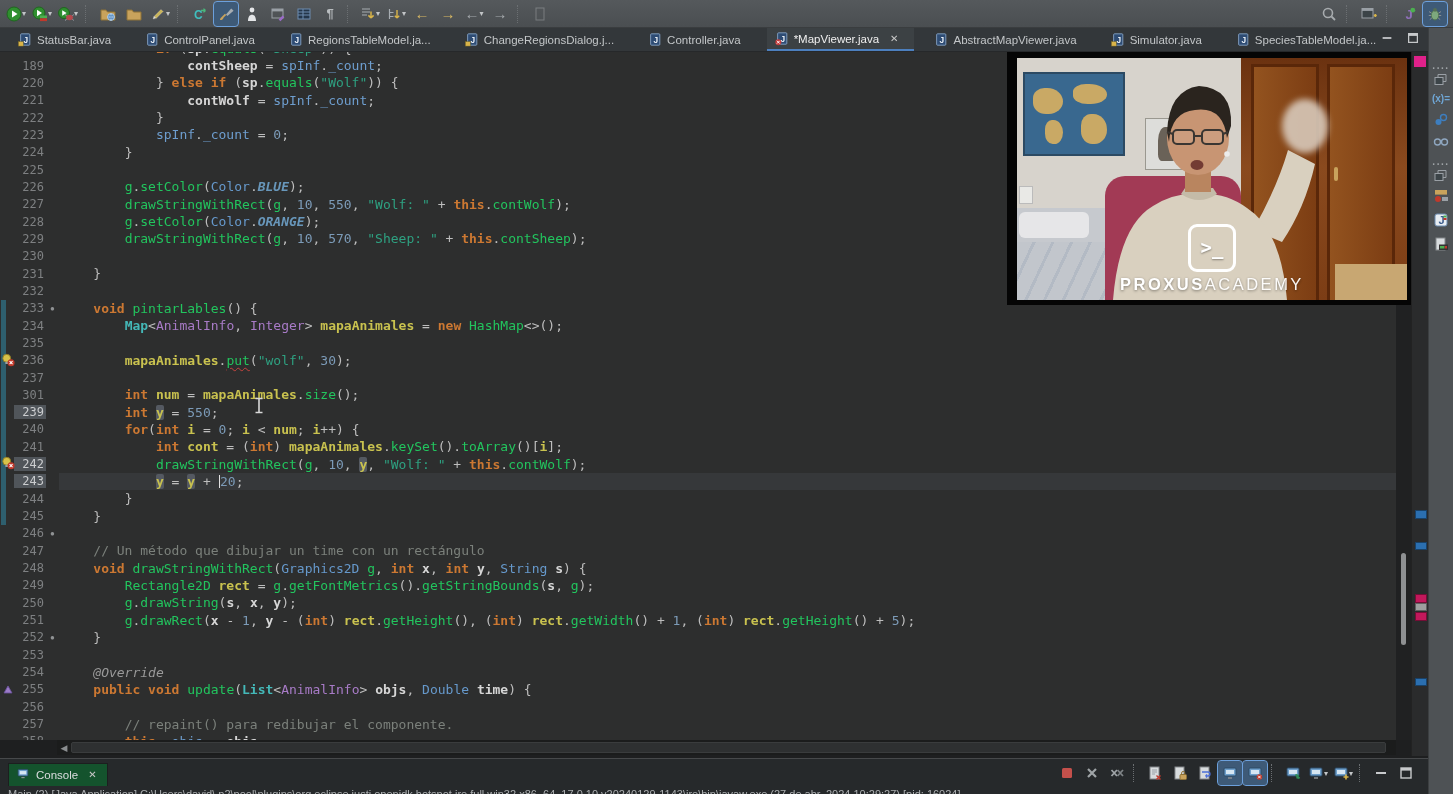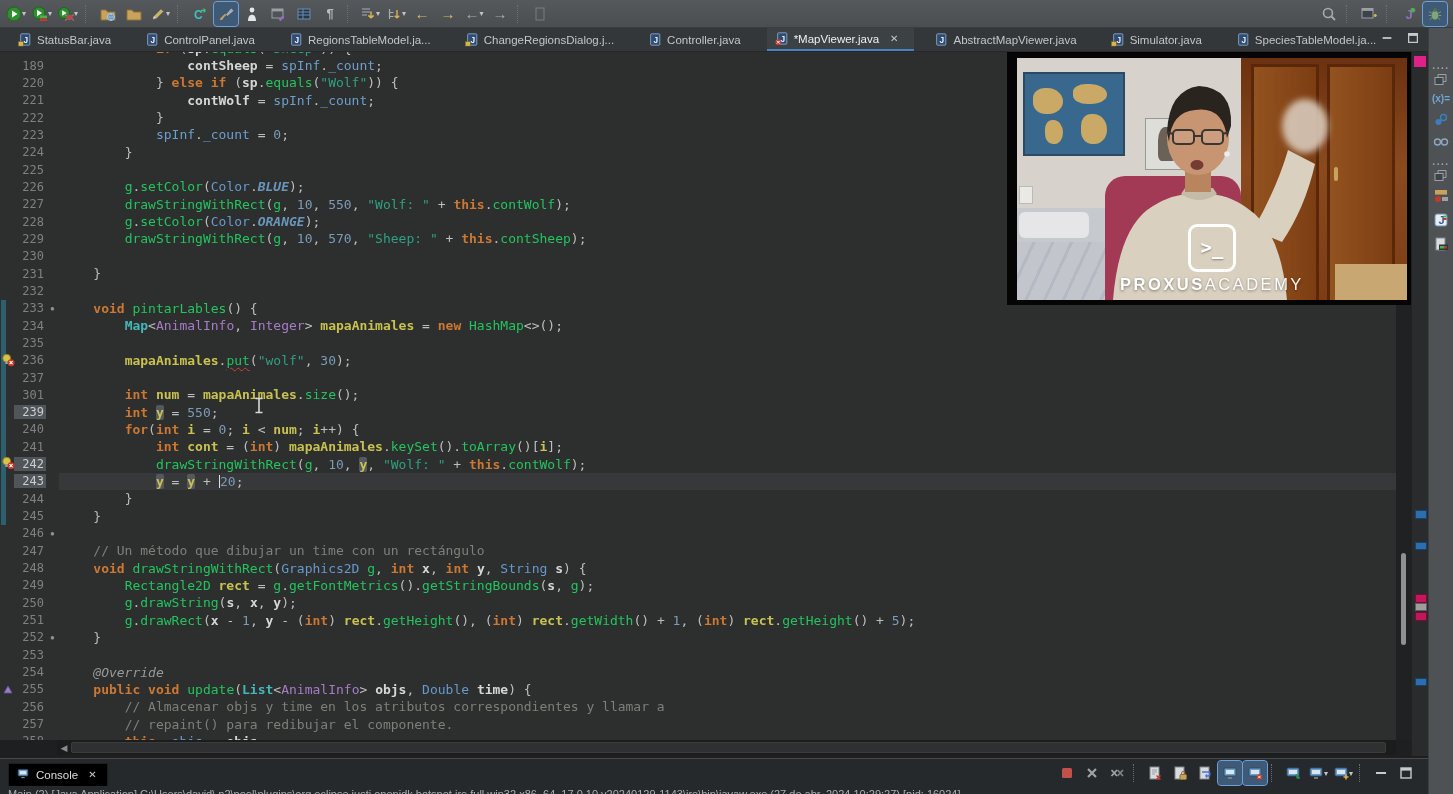--- a/index.html
+++ b/index.html
@@ -60,21 +60,21 @@
   #overview-ruler{position:absolute;left:1411px;top:52px;width:17px;height:704px;background:#2A2B2C;border-left:1px solid #222;}
   .ovm{position:absolute;left:3px;width:10px;border:1px solid rgba(0,0,0,.4);}
   #ov-err{position:absolute;left:2px;width:12px;height:11px;}
   
   #right-bar{position:absolute;left:1428px;top:28px;width:25px;height:766px;background:#4E5255;border-left:1px solid #3C3F41;}
   .rb-item{position:absolute;left:2px;width:20px;height:20px;display:flex;align-items:center;justify-content:center;}
   .rb-item svg{width:16px;height:16px;}
   
   #console-panel{position:absolute;left:0;top:758px;width:1428px;height:36px;background:#26292B;border-top:1px solid #47494B;}
   #console-header{display:flex;align-items:center;height:28px;}
-  #console-tab{display:flex;align-items:center;gap:6px;background:#000000;border:1px solid #1C1E1F;border-bottom:none;margin-left:8px;margin-top:3px;padding:3px 8px 4px 7px;color:#DADCDE;font-size:11.5px;}
+  #console-tab{display:flex;align-items:center;gap:6px;background:#14532d;border:1px solid #1C1E1F;border-bottom:none;margin-left:8px;margin-top:3px;padding:3px 8px 4px 7px;color:#DADCDE;font-size:11.5px;}
   #console-tab svg{width:14px;height:13px;}
   #console-tab .tab-close{margin-left:2px;}
   #console-spacer{flex:1;}
   #console-toolbar{display:flex;align-items:center;gap:1px;padding-right:10px;}
   #console-proc{position:absolute;left:8px;top:29px;color:#ABAEB0;font-size:11px;white-space:nowrap;}
   
   #webcam{position:absolute;left:1007px;top:52px;width:404px;height:253px;background:#050505;z-index:40;}
   #webcam-video{position:absolute;left:10px;top:6px;width:390px;height:242px;background:#D7D3CC;overflow:hidden;}
   .wc-wardrobe{position:absolute;left:224px;top:0;width:166px;height:242px;background:linear-gradient(180deg,#6B3210,#8A4A1E 45%,#7C3D15);}
   .wc-door{position:absolute;top:6px;width:62px;height:236px;border:3px solid #5A2709;background:linear-gradient(90deg,#93531F,#7C3D13);}
@@ -594,21 +594,21 @@
             </svg></span>
         </span>
         <span class="ln">255</span>
         <span class="fold"></span>
         <span class="tx"><span class="t-p">    </span><span class="t-k">public</span><span class="t-p"> </span><span class="t-k">void</span><span class="t-p"> </span><span class="t-m">update</span><span class="t-p">(</span><span class="t-c">List</span><span class="t-p">&lt;</span><span class="t-P">AnimalInfo</span><span class="t-p">&gt; </span><span class="t-pb">objs</span><span class="t-p">, </span><span class="t-B">Double</span><span class="t-p"> </span><span class="t-pb">time</span><span class="t-p">) {</span></span>
       </div>
       <div class="cl">
         <span class="gut"></span>
         <span class="ln">256</span>
         <span class="fold"></span>
-        <span class="tx"><span class="t-p">        </span><span class="t-C">// Almacenar objs y time en los atributos correspondientes y llamar a</span></span>
+        <span class="tx"><span class="t-p">        </span></span>
       </div>
       <div class="cl">
         <span class="gut"></span>
         <span class="ln">257</span>
         <span class="fold"></span>
         <span class="tx"><span class="t-p">        </span><span class="t-C">// repaint() para redibujar el componente.</span></span>
       </div>
       <div class="cl">
         <span class="gut"></span>
         <span class="ln">258</span>

